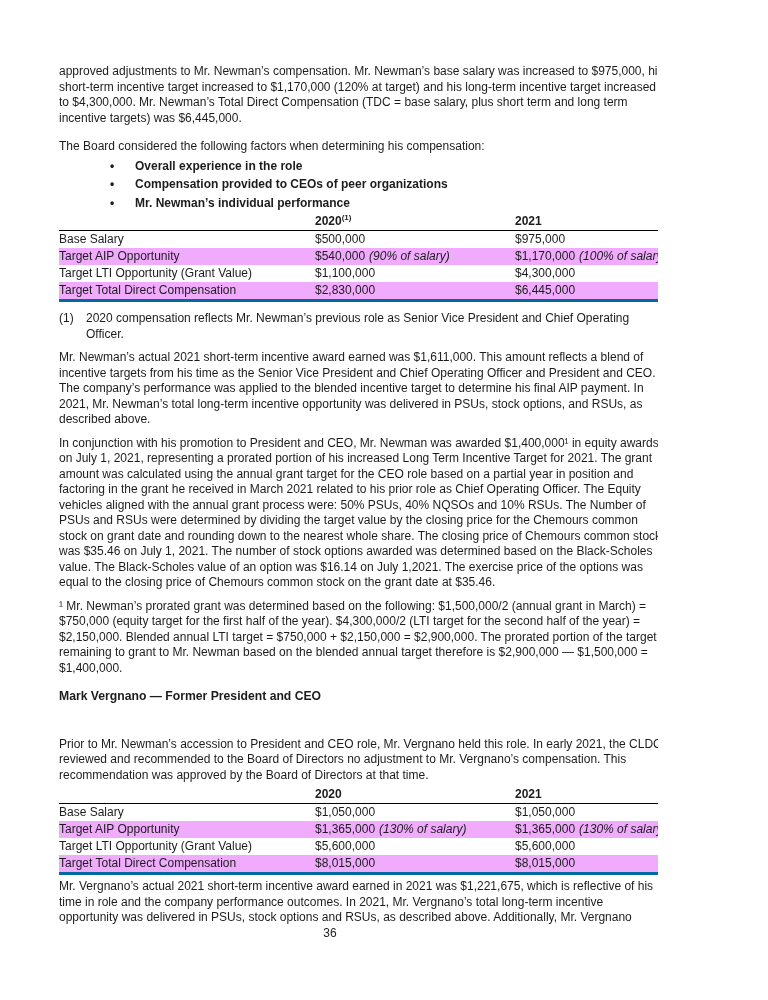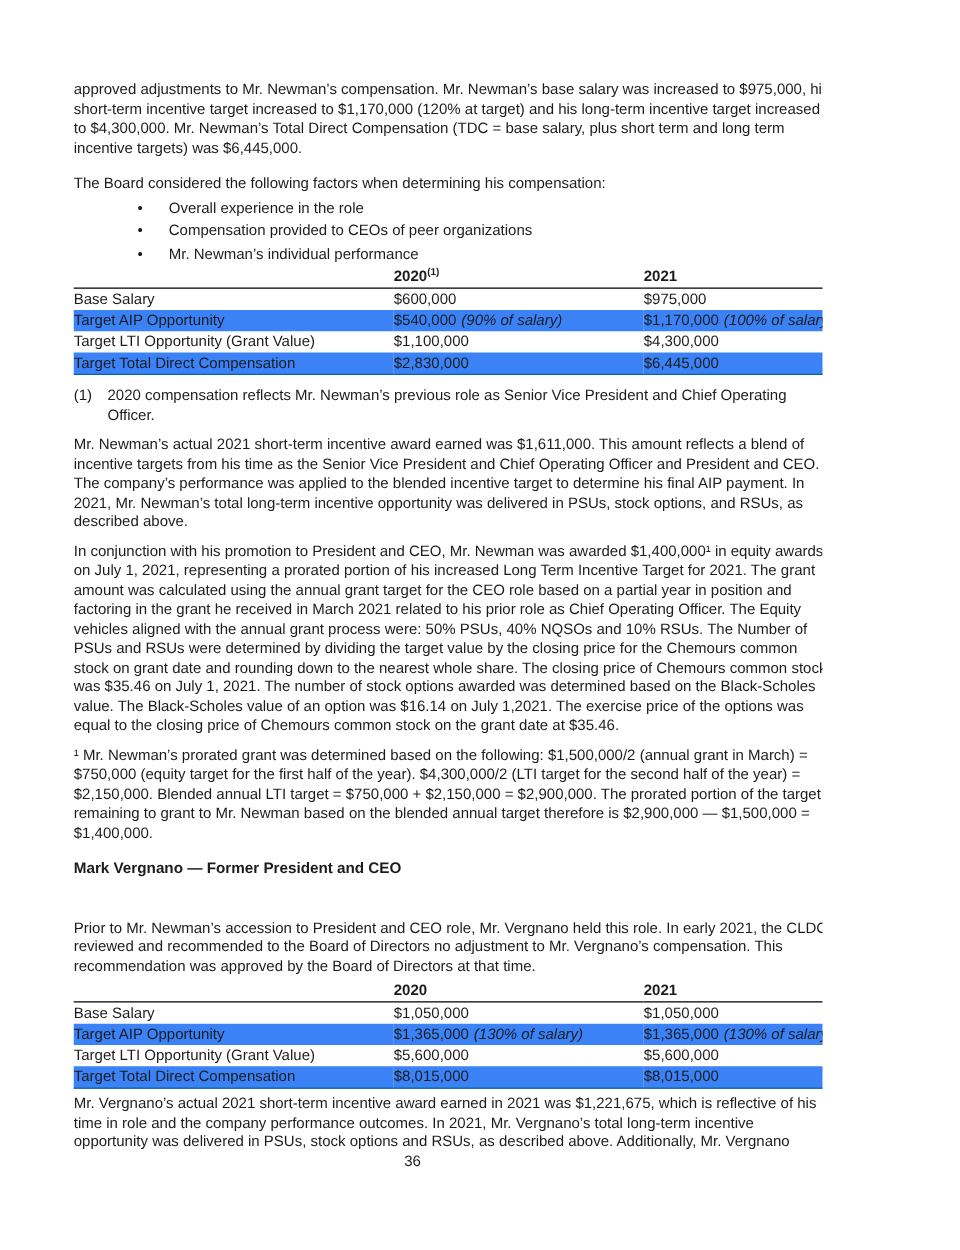--- a/index.html
+++ b/index.html
@@ -12,58 +12,58 @@
     font-family: "Liberation Sans", sans-serif;
     font-size: 12px;
     line-height: 15.5px;
     color: #1c1c1e;
     padding: 64px 57px 0 59px;
     overflow: hidden;
   }
   .para { white-space: pre; margin: 0; }
   .para-intro      { margin-bottom: 13px; }
   .board-intro     { margin-bottom: 4px; white-space: pre; }
-  .bullets         { margin-bottom: 1px; }
+  .bullets         { margin-bottom: 1px; font-weight: bold; }
   .bullet {
     position: relative;
     padding-left: 76px;
     margin-bottom: 3px;
     white-space: pre;
   }
   .bullet::before {
     content: "\2022";
     position: absolute;
     left: 51px;
     top: 0;
   }
   table.comp {
     border-collapse: collapse;
     width: 652px;
     table-layout: fixed;
-    border-bottom: 1px solid #0369a1;
+    border-bottom: 3px solid #0369a1;
     font-size: 12px;
   }
   table.comp col.c1 { width: 256px; }
   table.comp col.c2 { width: 200px; }
   table.comp th {
     text-align: left;
     font-weight: bold;
     height: 16px;
     padding: 0;
     border-bottom: 1.5px solid #000000;
     vertical-align: middle;
   }
   table.comp td {
     height: 17px;
     padding: 0;
     vertical-align: middle;
     white-space: nowrap;
     overflow: visible;
   }
-  tr.hl { background: #3b82f6; }
+  tr.hl { background: #f0abfc; }
   .note { font-style: italic; }
   .note:not(:empty) { margin-left: 4px; }
   sup { font-size: 8px; vertical-align: super; line-height: 0; }
   .fn {
     display: flex;
     margin-top: 9px;
   }
   .fn .fn-marker { width: 27px; flex: 0 0 27px; }
   .fn .fn-lines  { white-space: pre; }
   .para-award   { margin-top: 8px; }
@@ -110,21 +110,21 @@
     <thead>
       <tr>
         <th></th>
         <th><span>2020</span><sup>(1)</sup></th>
         <th>2021</th>
       </tr>
     </thead>
     <tbody>
       <tr>
         <td>Base Salary</td>
-        <td><span>$600,000</span><span class="note"></span></td>
+        <td><span>$500,000</span><span class="note"></span></td>
         <td><span>$975,000</span><span class="note"></span></td>
       </tr>
       <tr class="hl">
         <td>Target AIP Opportunity</td>
         <td><span>$540,000</span><span class="note">(90% of salary)</span></td>
         <td><span>$1,170,000</span><span class="note">(100% of salary)</span></td>
       </tr>
       <tr>
         <td>Target LTI Opportunity (Grant Value)</td>
         <td><span>$1,100,000</span><span class="note"></span></td>

